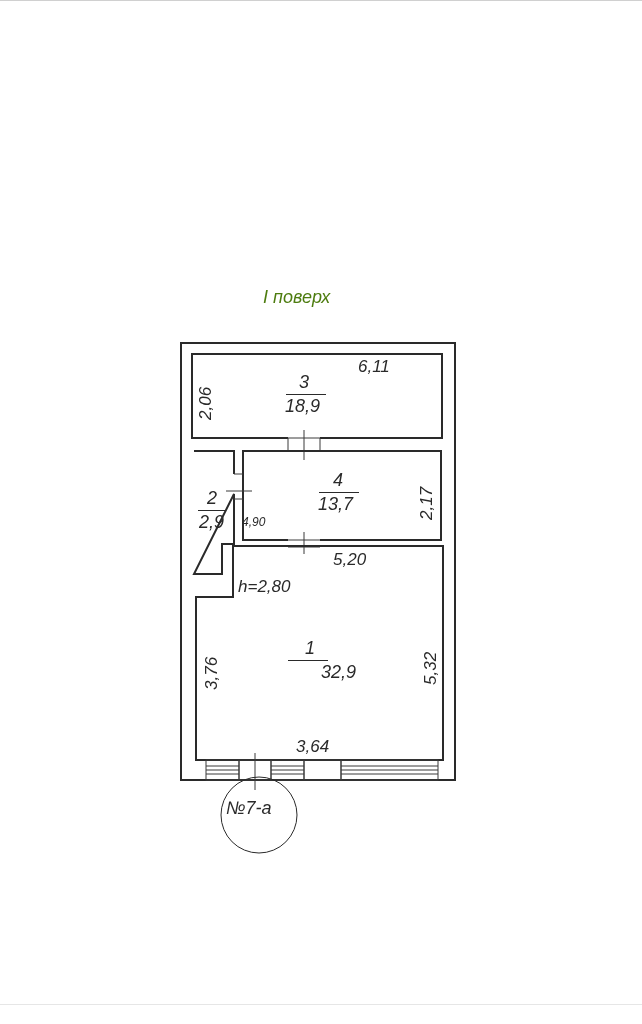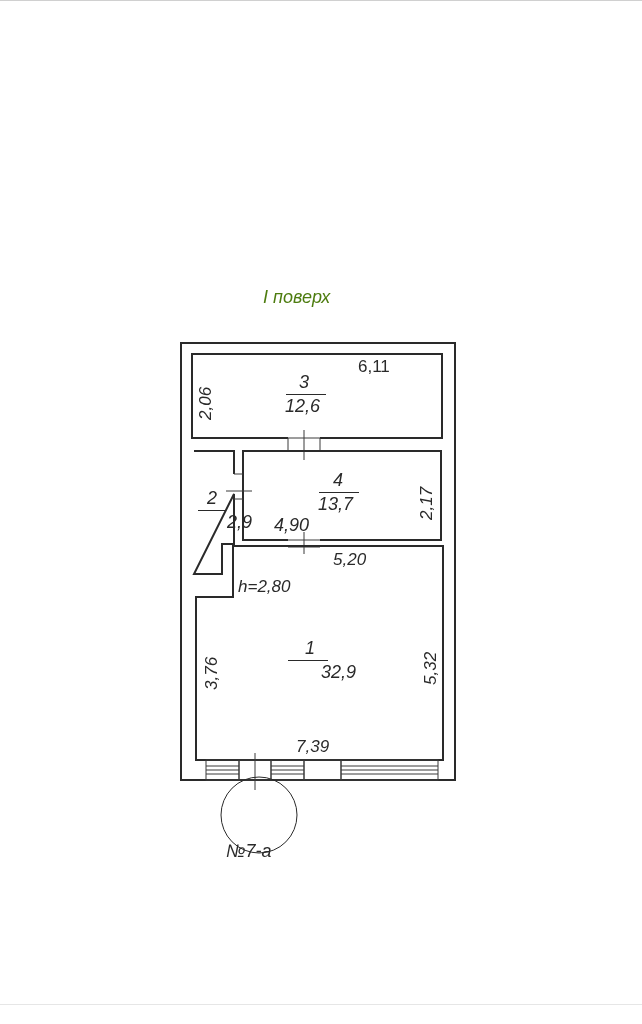--- a/index.html
+++ b/index.html
@@ -60,36 +60,36 @@
   <line class="thin" x1="341" y1="770" x2="438" y2="770"></line>
   <line class="thin" x1="341" y1="774" x2="438" y2="774"></line>
 
   <circle cx="259" cy="815" r="38" fill="none" stroke="#2a2a2a" stroke-width="1"></circle>
 </svg>
 
 <div style="position:absolute;left:263px;top:287px;font-size:18px;font-style:italic;color:#4d7c0f;">I поверх</div>
 
 <div style="position:absolute;left:299px;top:372px;font-size:18px;font-style:italic;color:#2a2a2a;">3</div>
 <div style="position:absolute;left:286px;top:394px;width:40px;height:1px;background:#2a2a2a;"></div>
-<div style="position:absolute;left:285px;top:396px;font-size:18px;font-style:italic;color:#2a2a2a;">12,6</div>
-<div style="position:absolute;left:358px;top:357px;font-size:17px;color:#2a2a2a;">6,11</div>
+<div style="position:absolute;left:285px;top:396px;font-size:18px;font-style:italic;color:#2a2a2a;">18,9</div>
+<div style="position:absolute;left:358px;top:357px;font-size:17px;font-style:italic;color:#2a2a2a;">6,11</div>
 <div style="position:absolute;left:186px;top:390px;font-size:17px;font-style:italic;color:#2a2a2a;transform:rotate(-90deg);transform-origin:center;width:40px;">2,06</div>
 
 <div style="position:absolute;left:333px;top:470px;font-size:18px;font-style:italic;color:#2a2a2a;">4</div>
 <div style="position:absolute;left:319px;top:492px;width:40px;height:1px;background:#2a2a2a;"></div>
 <div style="position:absolute;left:318px;top:494px;font-size:18px;font-style:italic;color:#2a2a2a;">13,7</div>
-<div style="position:absolute;left:274px;top:515px;font-size:18px;font-style:italic;color:#2a2a2a;">4,90</div>
+<div style="position:absolute;left:242px;top:515px;font-size:12px;font-style:italic;color:#2a2a2a;">4,90</div>
 <div style="position:absolute;left:407px;top:490px;font-size:17px;font-style:italic;color:#2a2a2a;transform:rotate(-90deg);width:40px;">2,17</div>
 
 <div style="position:absolute;left:207px;top:488px;font-size:18px;font-style:italic;color:#2a2a2a;">2</div>
 <div style="position:absolute;left:198px;top:510px;width:28px;height:1px;background:#2a2a2a;"></div>
-<div style="position:absolute;left:199px;top:512px;font-size:18px;font-style:italic;color:#2a2a2a;margin-left:28px;">2,9</div>
+<div style="position:absolute;left:199px;top:512px;font-size:18px;font-style:italic;color:#2a2a2a;">2,9</div>
 
 <div style="position:absolute;left:333px;top:550px;font-size:17px;font-style:italic;color:#2a2a2a;">5,20</div>
 <div style="position:absolute;left:238px;top:577px;font-size:17px;font-style:italic;color:#2a2a2a;text-align:center;">h=2,80</div>
 <div style="position:absolute;left:305px;top:638px;font-size:18px;font-style:italic;color:#2a2a2a;">1</div>
 <div style="position:absolute;left:288px;top:660px;width:40px;height:1px;background:#2a2a2a;"></div>
 <div style="position:absolute;left:288px;top:662px;font-size:18px;font-style:italic;color:#2a2a2a;margin-left:33px;">32,9</div>
 <div style="position:absolute;left:192px;top:660px;font-size:17px;font-style:italic;color:#2a2a2a;transform:rotate(-90deg);width:40px;">3,76</div>
 <div style="position:absolute;left:411px;top:655px;font-size:17px;font-style:italic;color:#2a2a2a;transform:rotate(-90deg);width:40px;">5,32</div>
-<div style="position:absolute;left:296px;top:737px;font-size:17px;font-style:italic;color:#2a2a2a;">7,39</div>
+<div style="position:absolute;left:296px;top:737px;font-size:17px;font-style:italic;color:#2a2a2a;">3,64</div>
 
-<div style="position:absolute;left:226px;top:841px;font-size:18px;font-style:italic;color:#2a2a2a;text-align:right;">№7-а</div>
+<div style="position:absolute;left:226px;top:798px;font-size:18px;font-style:italic;color:#2a2a2a;text-align:right;">№7-а</div>
 
 </body></html>

